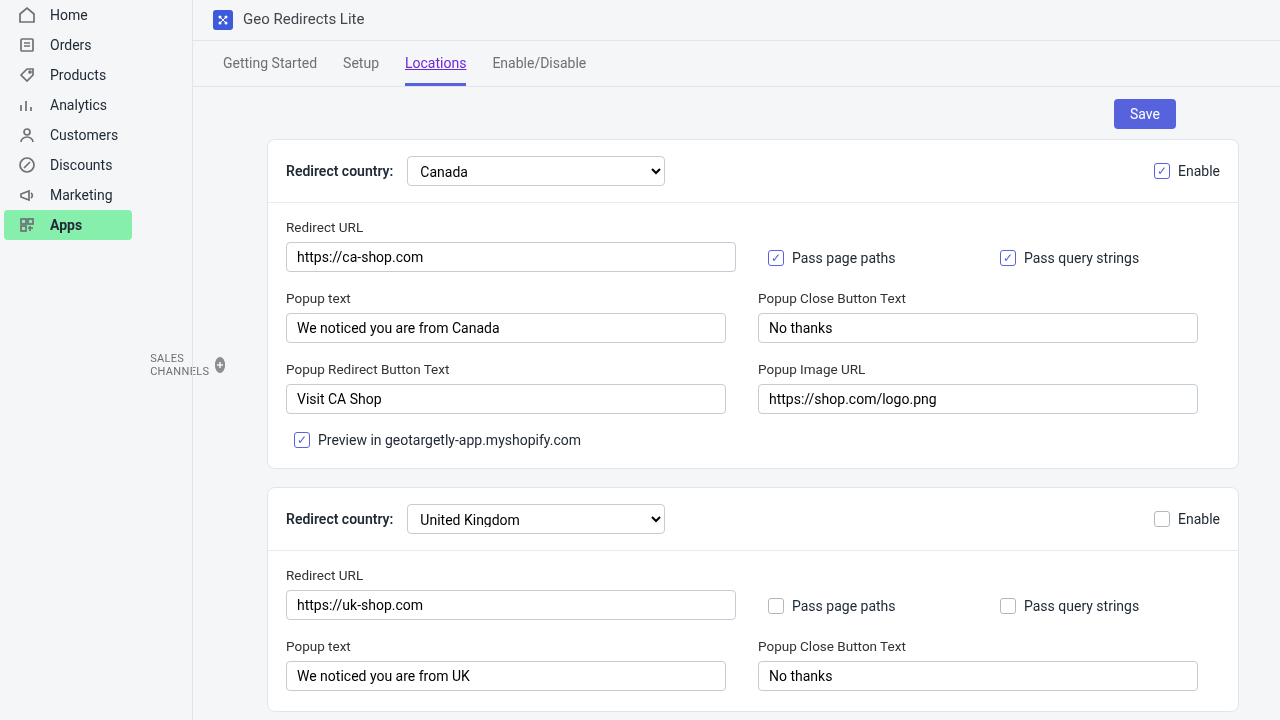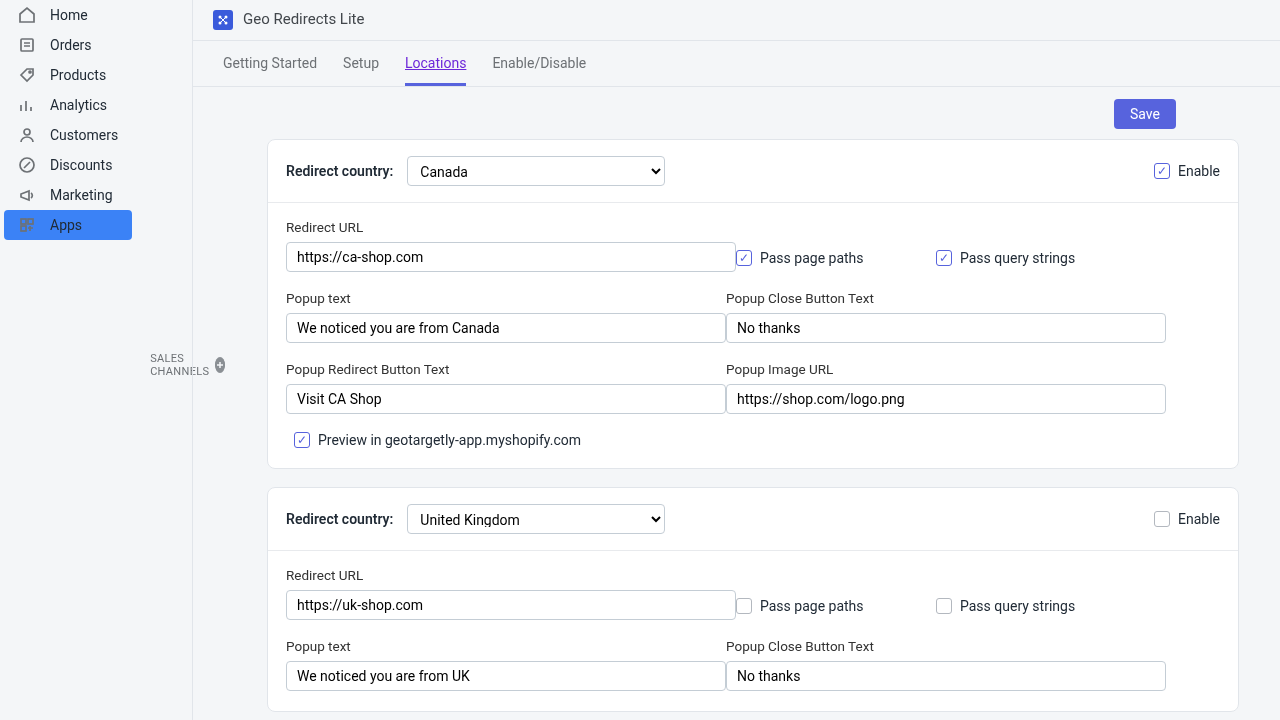--- a/index.html
+++ b/index.html
@@ -1,21 +1,21 @@
 <!DOCTYPE html>
 <html><head>
 <meta charset="utf-8">
 <style>
 * { box-sizing: border-box; margin: 0; padding: 0; font-family: -apple-system, BlinkMacSystemFont, "Segoe UI", Roboto, sans-serif; }
 body { background: #f4f6f8; color: #212b36; font-size: 14px; width: 1280px; height: 720px; overflow: hidden; }
 .layout { display: flex; height: 100%; }
 .sidebar { width: 192px; background: #f4f6f8; display: flex; padding-top: 0; }
 .nav-list { list-style: none; }
 .nav-item { display: flex; align-items: center; padding: 6px 14px; cursor: pointer; color: #212b36; gap: 14px; border-radius: 4px; margin: 0 4px; }
-.nav-item.active { background: #3b82f6; font-weight: 400; align-items: center; }
+.nav-item.active { background: #86efac; font-weight: 700; align-items: center; }
 .nav-item .icon { width: 18px; height: 18px; display: inline-flex; align-items: center; justify-content: center; color: #6d7175; }
 .nav-section-header { display: flex; align-items: center; justify-content: flex-end; padding: 16px 14px 6px 14px; font-size: 11px; color: #6d7175; letter-spacing: 0.3px; }
 .nav-section-header .plus { width: 16px; height: 16px; border-radius: 50%; background: #8a8f94; color:#f4f6f8; display: inline-flex; align-items: center; justify-content: center; font-size: 13px; line-height:1; }
 .nav-item .eye { margin-left: auto; color: #97a0aa;}
 .spacer { flex: 1; }
 .main { flex: 1; display: flex; flex-direction: column; border-left: 1px solid #e1e5ea;}
 .app-header { display: flex; align-items: flex-start; gap: 10px; padding: 10px 20px 10px 20px; border-bottom: 1px solid #e1e5ea; background:#f4f6f8;}
 .app-logo { width: 20px; height: 20px; background: #3b5bdb; border-radius: 3px; display:inline-flex; align-items:center; justify-content:center; }
 .app-title { font-size: 15px; color: #42474c;}
 .tabs { display: flex; gap: 26px; padding: 0 30px; border-bottom: 1px solid #e1e5ea; background:#f4f6f8;}
@@ -23,21 +23,21 @@
 .tab.active { color: #6d28d9; border-bottom-color: #5763dd; text-decoration: underline; }
 .content { flex:1; overflow-y: auto; padding: 12px 0 0 0; }
 .save-row { display:flex; justify-content:flex-end; padding: 0 104px 10px 0; }
 .btn-save { background:#5763dd; color:#fff; border:none; padding: 7px 16px; border-radius:4px; cursor:pointer; font-size:14px;}
 .card { background:#fff; border:1px solid #e1e5ea; border-radius:8px; margin: 0 41px 18px 74px; }
 .card-head { display:flex; align-items:center; padding: 16px 18px; border-bottom:1px solid #e8eaed;}
 .card-head .lbl { font-weight:600; margin-right:14px; }
 .card-head select { padding: 6px 8px; border:1px solid #c4cdd5; border-radius:4px; font-size:14px; width:258px; height:30px; background:#fff;}
 .card-head .enable-wrap { margin-left:auto; display:flex; align-items:center; gap:8px;}
 .card-body { padding: 16px 18px 20px 18px; }
-.row { display:flex; margin-bottom: 18px;}
+.row { display:flex; gap: 32px; margin-bottom: 18px;}
 .field { display:flex; flex-direction:column; }
 .field label { font-size:13.5px; color:#333; margin-bottom:7px;}
 .field input[type=text]{ border:1px solid #c4cdd5; border-radius:4px; padding: 6px 10px; font-size:14px; height:30px;}
 .w450 { width: 450px;}
 .w440 { width: 440px;}
 .check-col { display:flex; align-items:flex-end; padding-bottom:6px; gap:8px; }
 .cbx { width:16px; height:16px; border:1.5px solid #5763dd; border-radius:3px; display:inline-flex; align-items:center; justify-content:center; background:#fff; color:#5763dd; font-size:12px; cursor:pointer;}
 .cbx.unchecked { border-color:#b3b8bf; color:transparent;}
 .svgicon { stroke: currentColor; fill:none; stroke-width:1.7; }
 </style>

